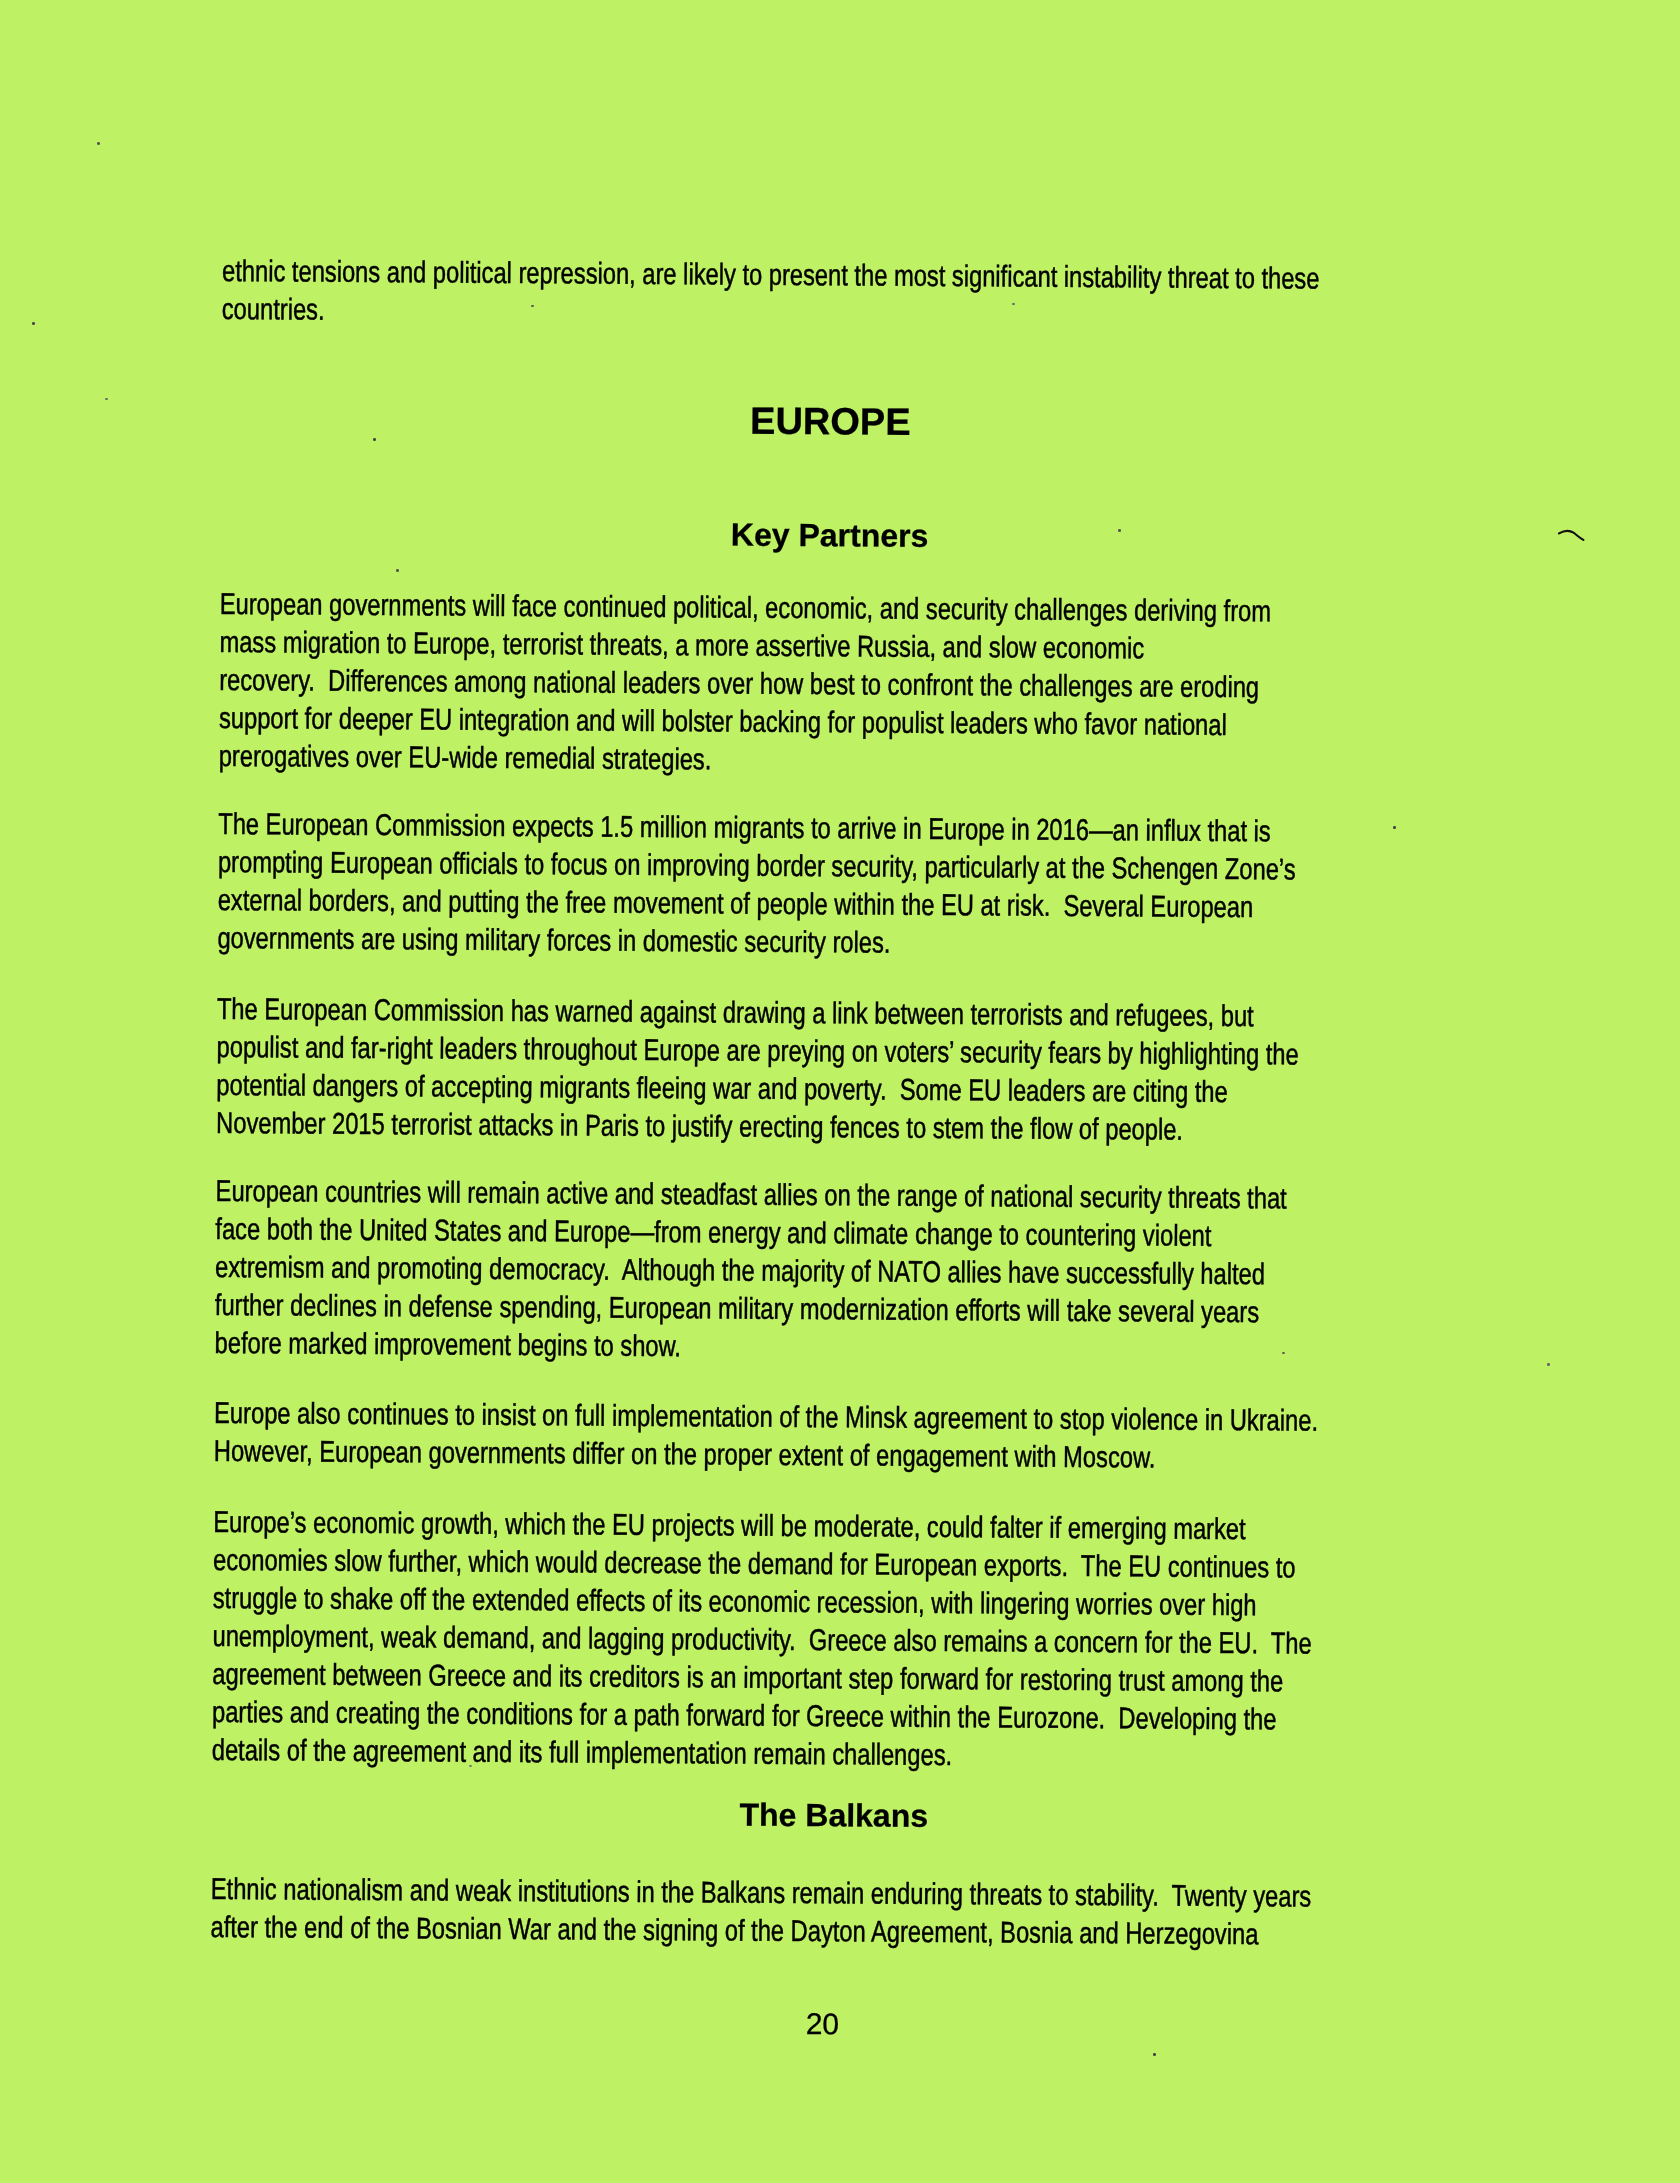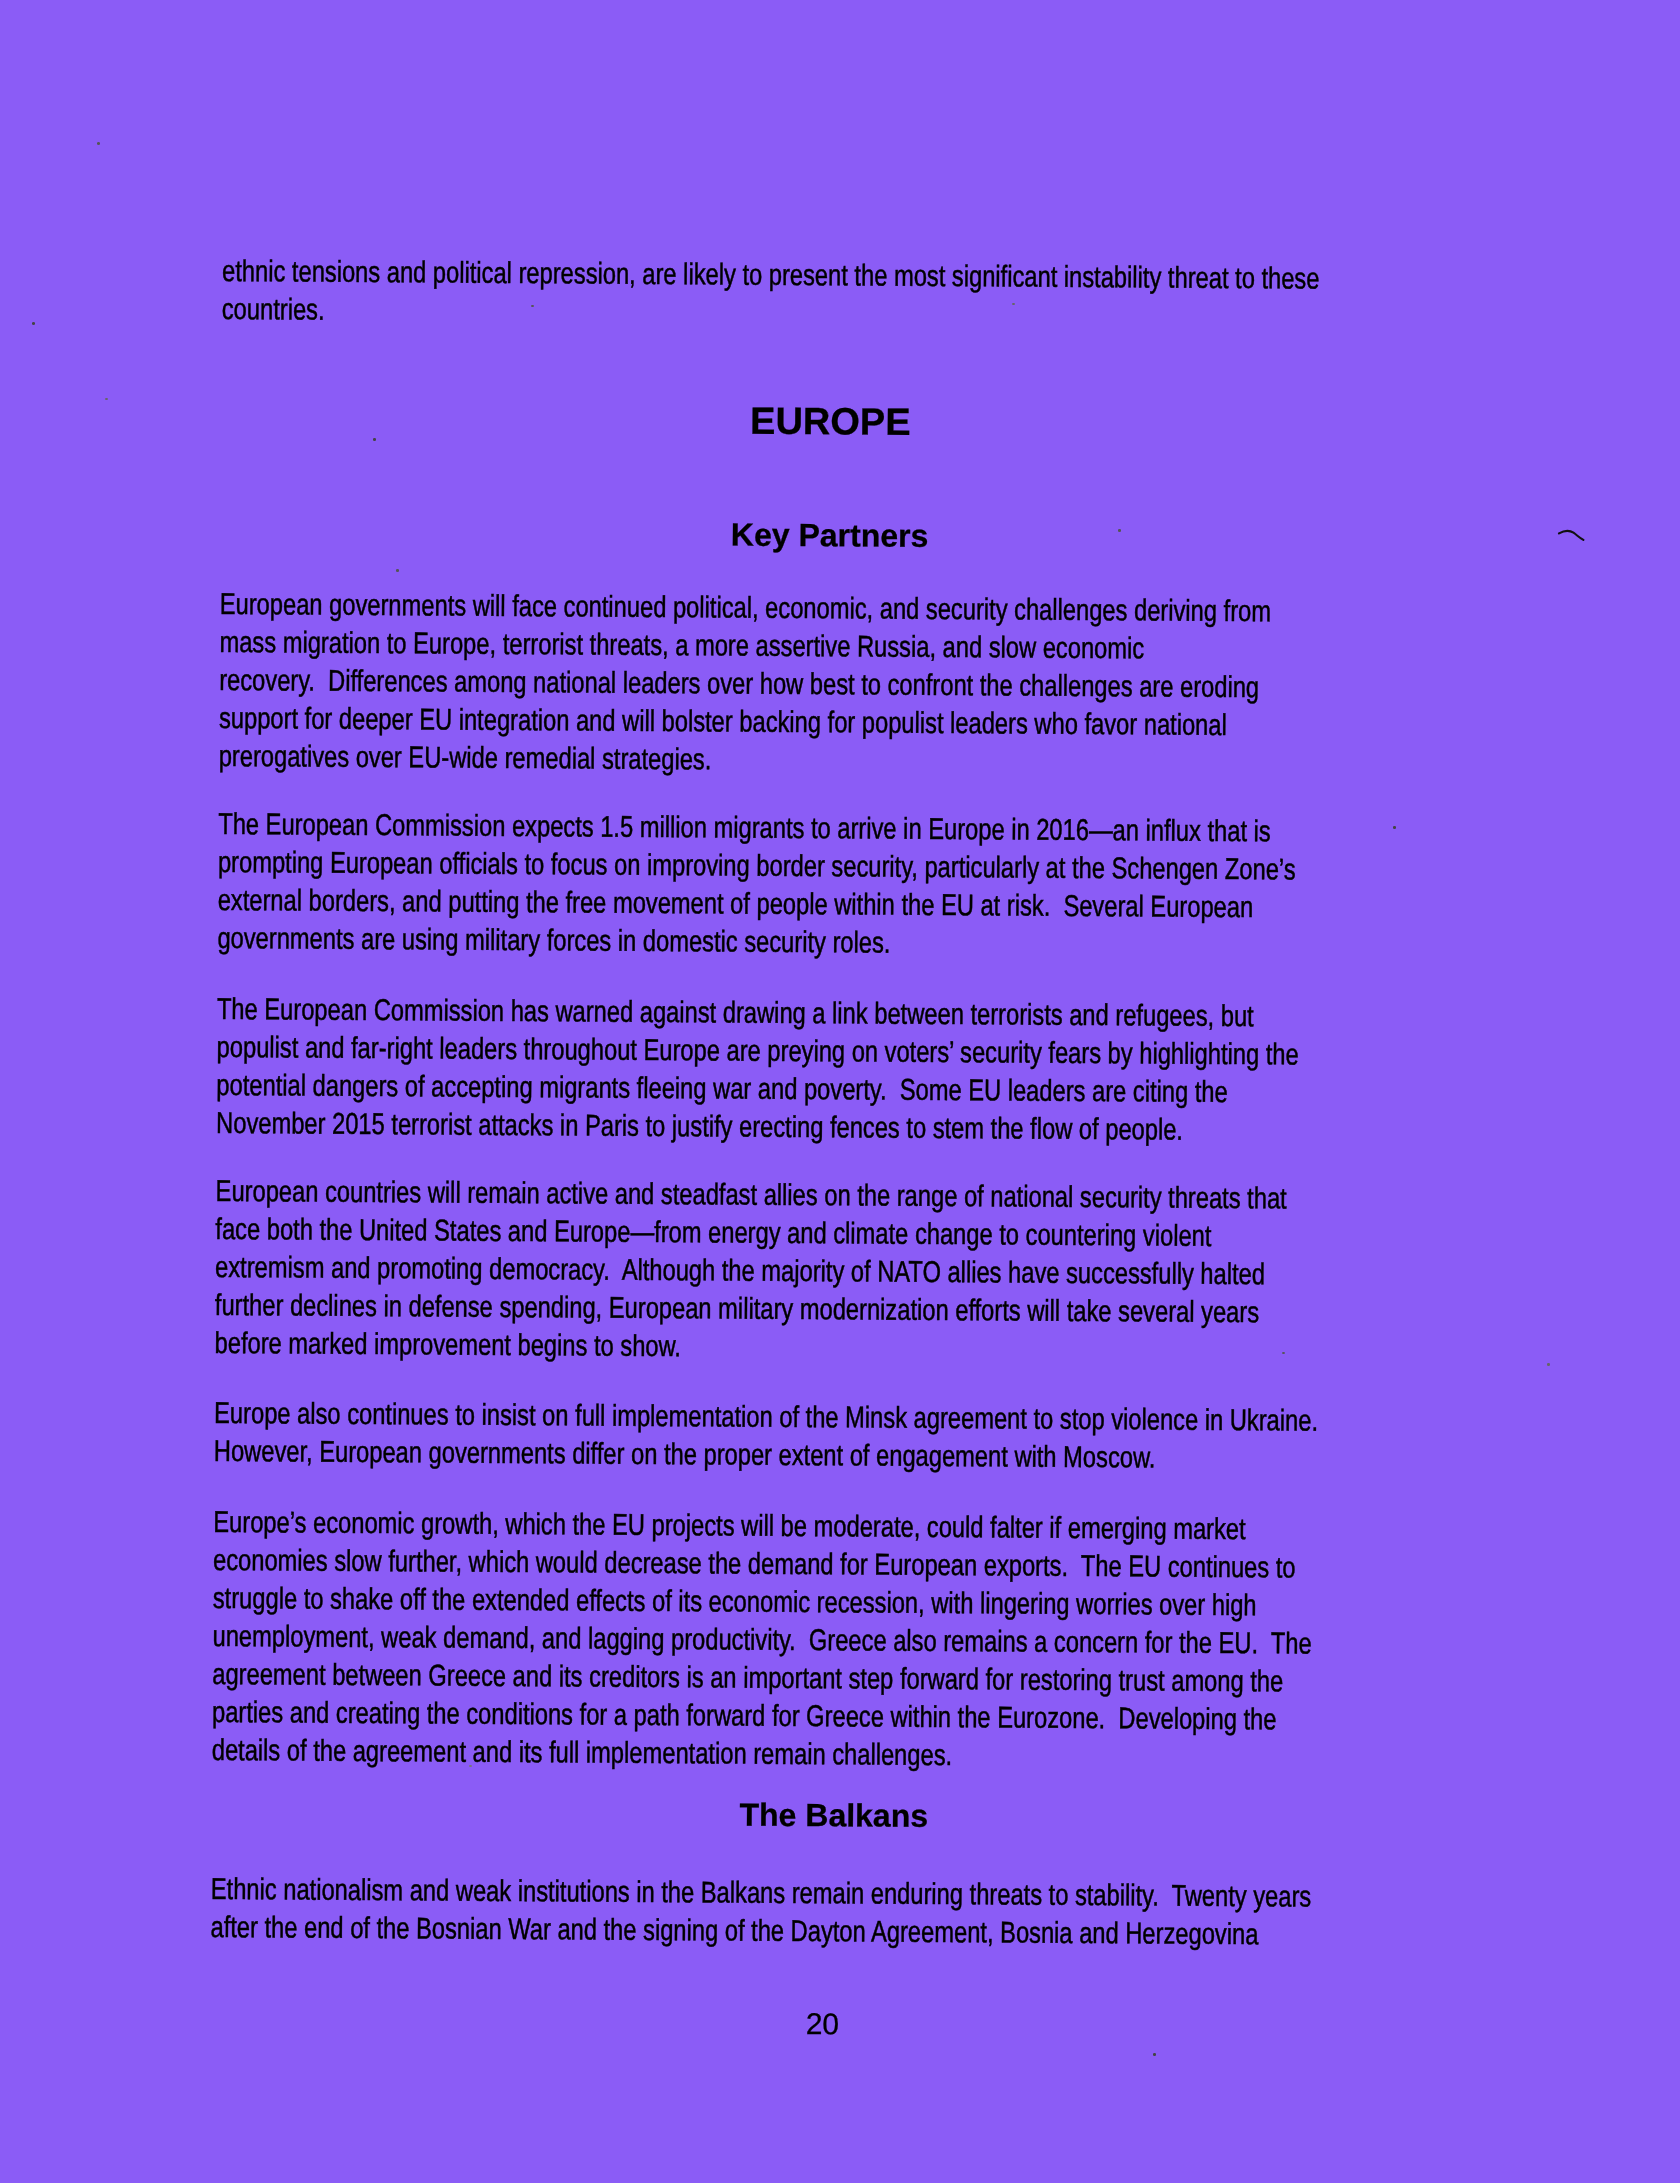--- a/index.html
+++ b/index.html
@@ -14,21 +14,21 @@
     position: relative;
     overflow: hidden;
     font-family: "Liberation Sans", sans-serif;
     color: #000;
   }
   .page {
     position: absolute;
     left: 0; top: 0;
     width: 1680px;
     height: 2183px;
-    background: #8b5cf6;
+    background: #bef264;
   }
   
   .content {
     position: absolute;
     left: 224px;
     top: 0;
     width: 1245px;
     height: 2183px;
     transform: rotate(0.4deg);
     transform-origin: 0 0;

